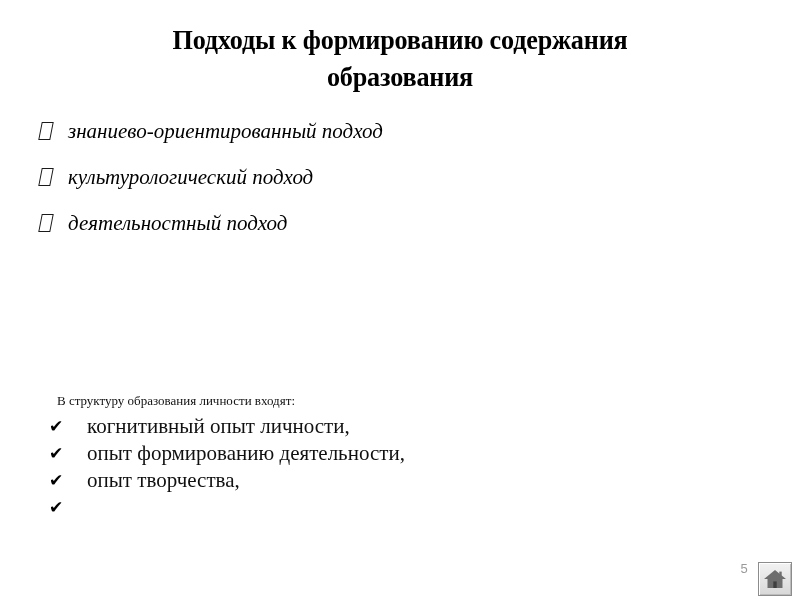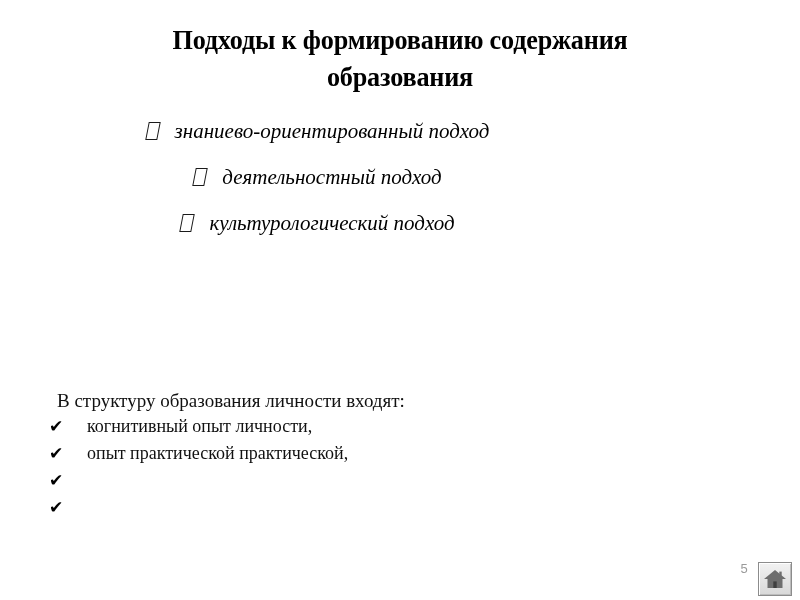--- a/index.html
+++ b/index.html
@@ -43,21 +43,20 @@
     position: absolute;
     left: 36px;
     top: 118px;
     width: 560px;
   }
   .approach-item {
     position: relative;
     height: 46px;
     display: flex;
     align-items: flex-start;
-    justify-content: center;
   }
   .tofu-bullet {
     flex: 0 0 auto;
     width: 12px;
     height: 18px;
     margin-top: 4px;
     margin-left: 4px;
     border: 1.4px solid #1a1a1a;
     transform: skewX(-11deg);
     box-sizing: border-box;
@@ -78,21 +77,21 @@
   #structure-block {
     position: absolute;
     left: 40px;
     top: 388px;
     width: 520px;
     font-family: "Liberation Sans", "DejaVu Sans", sans-serif;
   }
   #structure-intro {
     margin-left: 17px;
     font-family: "Liberation Serif", "DejaVu Serif", serif;
-    font-size: 19px;
+    font-size: 13px;
     line-height: 25px;
     color: #111111;
     white-space: nowrap;
   }
   .structure-item {
     display: flex;
     align-items: flex-start;
     height: 27px;
   }
   .check-icon {
@@ -103,21 +102,21 @@
     font-size: 17px;
     line-height: 26px;
     font-weight: bold;
     color: #000000;
     text-align: left;
   }
   .structure-label {
     flex: 0 0 auto;
     margin-left: 16px;
     font-family: "Liberation Serif", "DejaVu Serif", serif;
-    font-size: 18px;
+    font-size: 21px;
     line-height: 26px;
     color: #111111;
     white-space: nowrap;
   }
 
   
   #page-number {
     position: absolute;
     left: 736px;
     top: 561px;
@@ -156,47 +155,48 @@
 <div id="approach-list">
 
   <div class="approach-item">
     <span class="tofu-bullet"></span>
     <span class="approach-label">знаниево-ориентированный подход</span>
   </div>
 
 
   <div class="approach-item">
     <span class="tofu-bullet"></span>
-    <span class="approach-label">деятельностный подход</span>
+    <span class="approach-label">культурологический подход</span>
   </div>
 
   <div class="approach-item">
     <span class="tofu-bullet"></span>
-    <span class="approach-label">культурологический подход</span>
+    <span class="approach-label">деятельностный подход</span>
   </div>
 
 
 </div>
 
 <div id="structure-block">
 
   <div id="structure-intro">В структуру образования личности входят:</div>
 
   <div class="structure-item">
     <span class="check-icon">✔</span>
     <span class="structure-label">когнитивный опыт личности,</span>
   </div>
 
   <div class="structure-item">
     <span class="check-icon">✔</span>
-    <span class="structure-label">опыт практической практической,</span>
-  </div>
-
-  <div class="structure-item">
-    <span class="check-icon">✔</span>
+    <span class="structure-label">опыт формированию деятельности,</span>
+  </div>
+
+  <div class="structure-item">
+    <span class="check-icon">✔</span>
+    <span class="structure-label">опыт творчества,</span>
   </div>
 
   <div class="structure-item">
     <span class="check-icon">✔</span>
   </div>
 
 </div>
 
 <div id="page-number">5</div>
 

